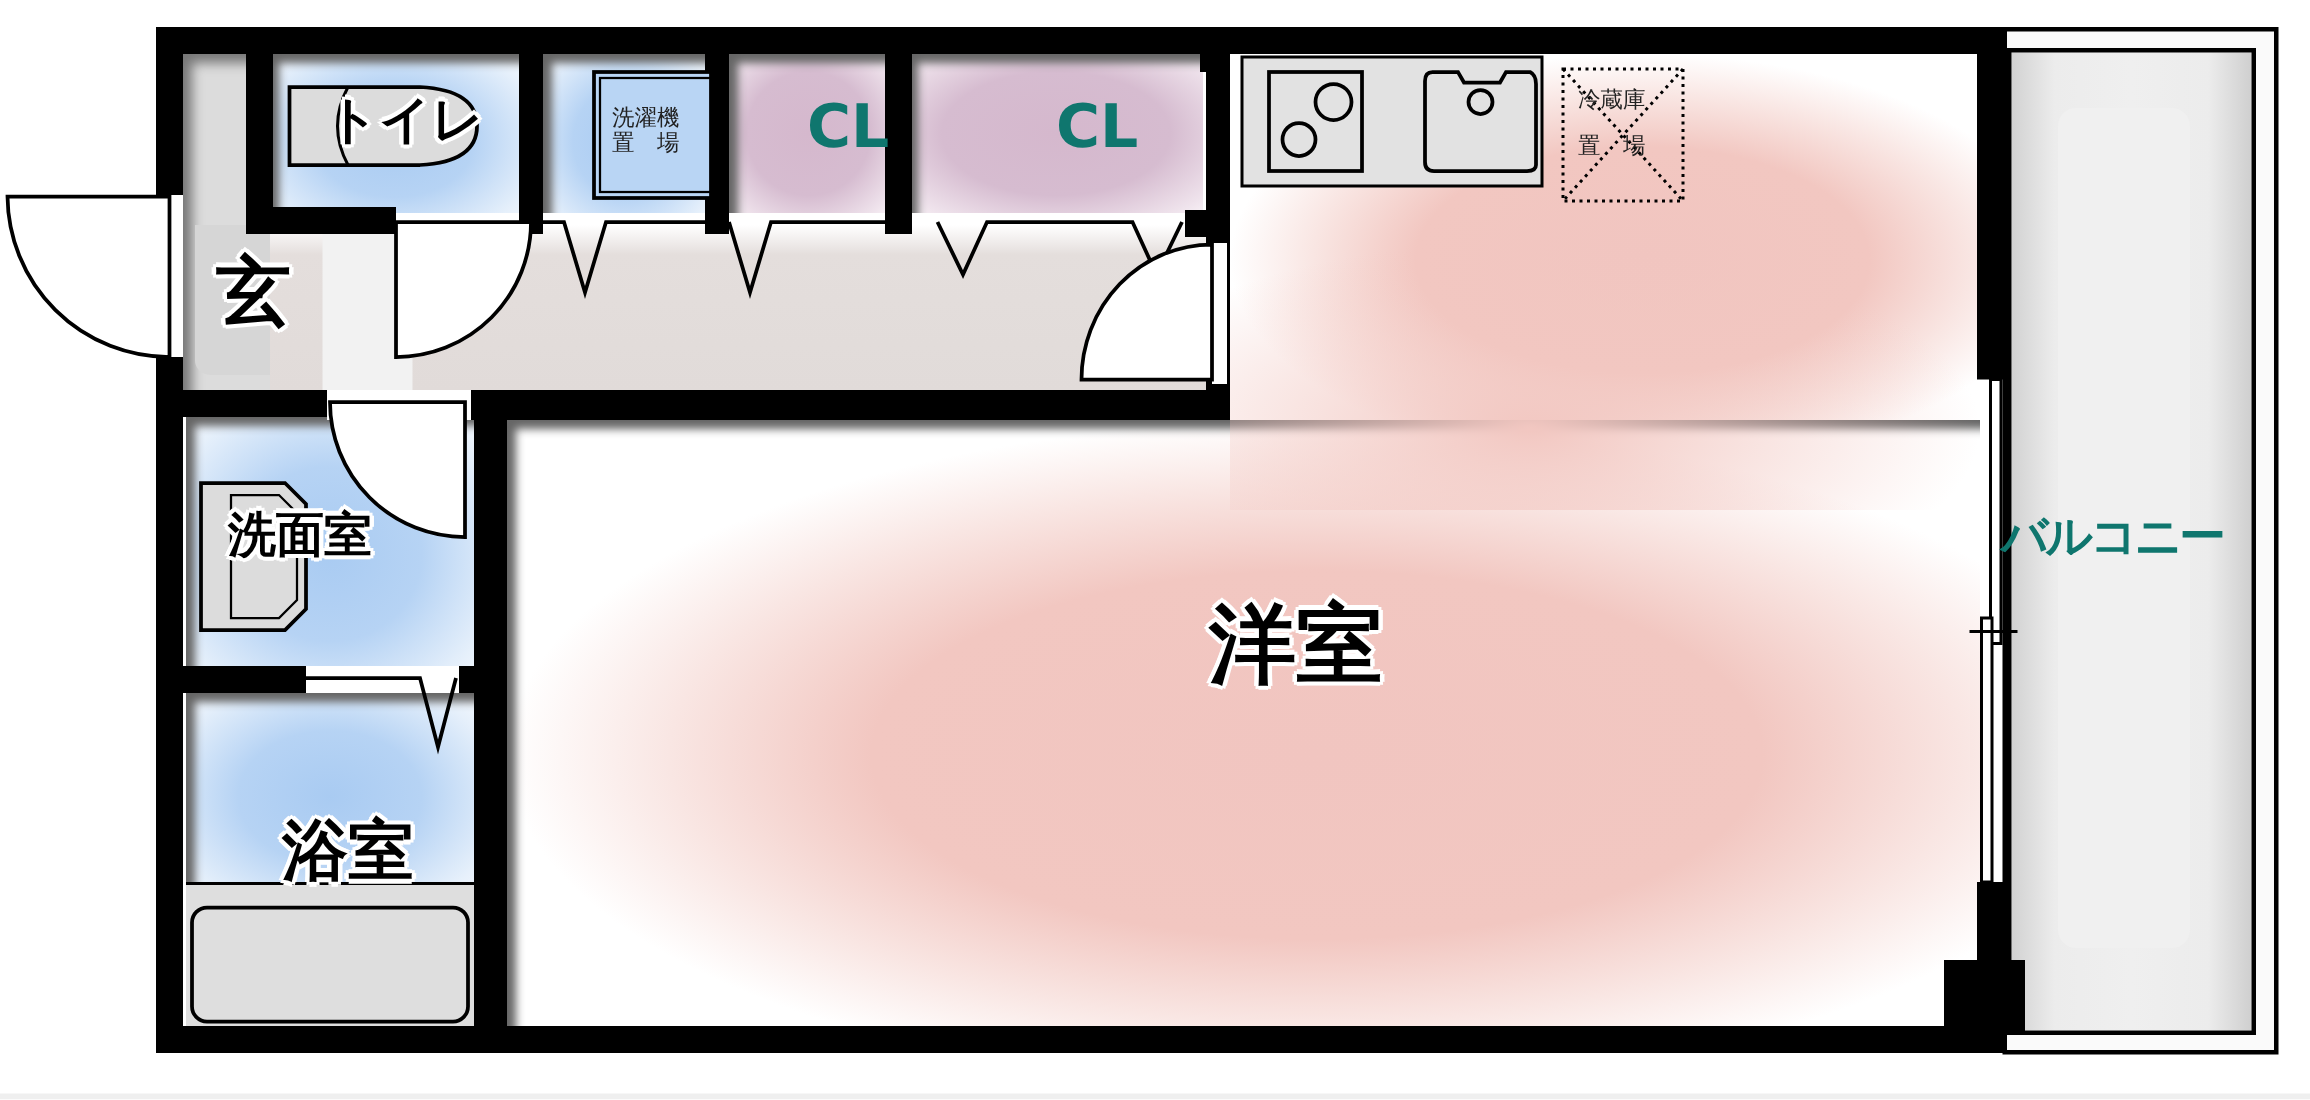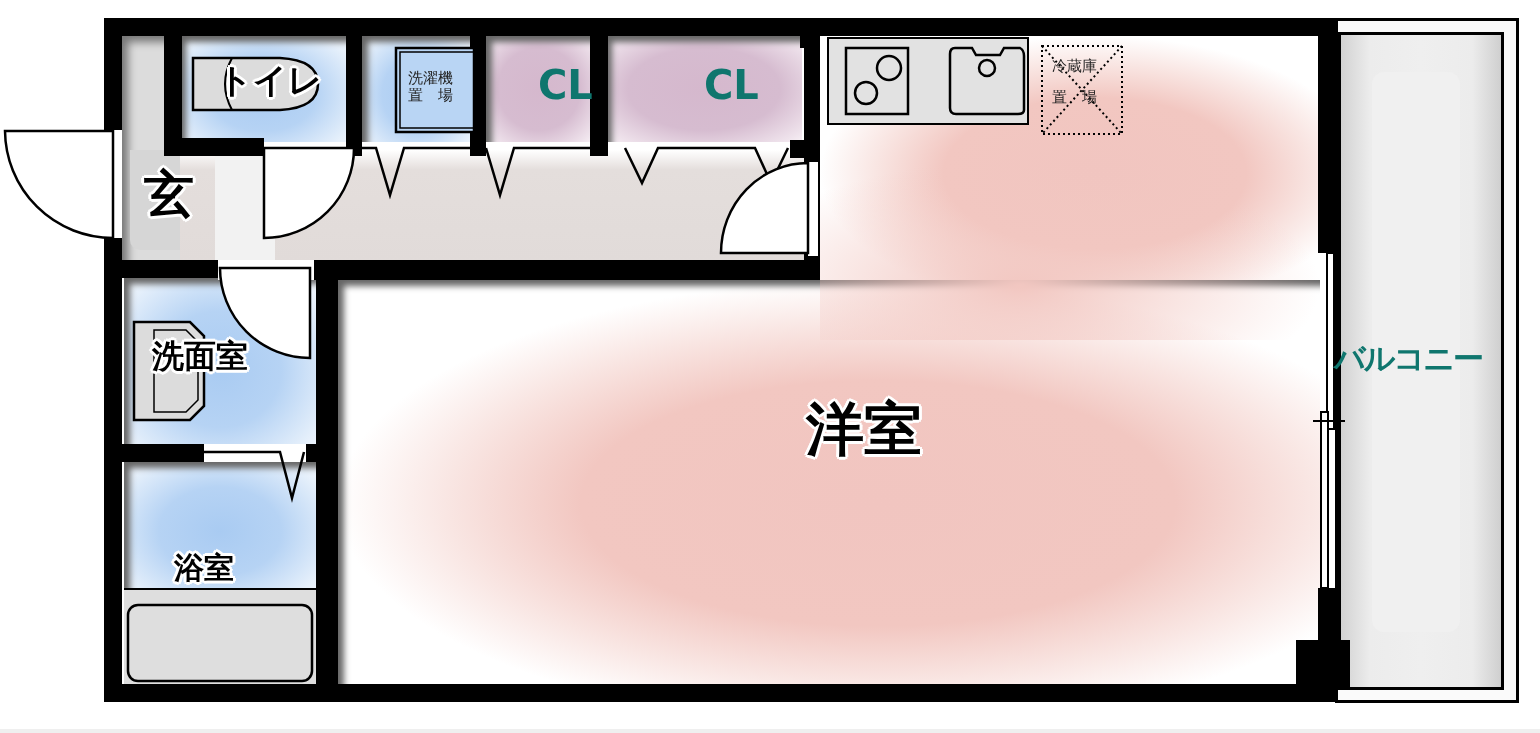--- a/index.html
+++ b/index.html
@@ -160,17 +160,17 @@
 
 <div class="label" style="left:144px;top:166px;font-size:50px;line-height:56px;">玄</div>
 <div class="label" style="left:218px;top:60px;font-size:34px;line-height:40px;text-align:right;">トイレ</div>
 <div class="small-label" style="left:408px;top:70px;">洗濯機</div>
 <div class="small-label" style="left:408px;top:87px;">置　場</div>
 <div class="label-plain" style="left:510px;top:62px;font-size:40px;line-height:46px;">CL</div>
 <div class="label-plain" style="left:676px;top:62px;font-size:40px;line-height:46px;">CL</div>
 <div class="small-label" style="left:1052px;top:58px;">冷蔵庫</div>
 <div class="small-label" style="left:1052px;top:89px;">置　場</div>
 <div class="label" style="left:152px;top:334px;font-size:32px;line-height:44px;">洗面室</div>
-<div class="label" style="left:174px;top:546px;font-size:30px;line-height:44px;">浴室</div>
+<div class="label" style="left:188px;top:546px;font-size:44px;line-height:44px;">浴室</div>
 <div class="label" style="left:766px;top:396px;font-size:58px;line-height:66px;margin-left:40px;">洋室</div>
 <div class="label-plain" style="left:1306px;top:334px;font-size:31px;line-height:48px;letter-spacing:-2px;">バルコニー</div>
 
 <div class="bottom-strip"></div>
 
 </body></html>

